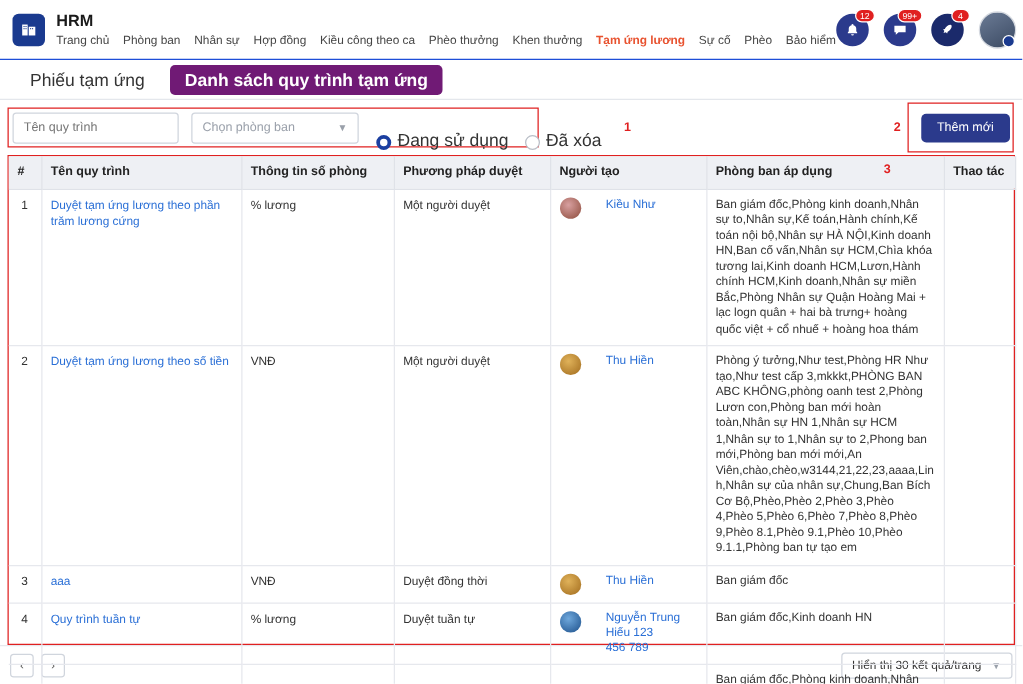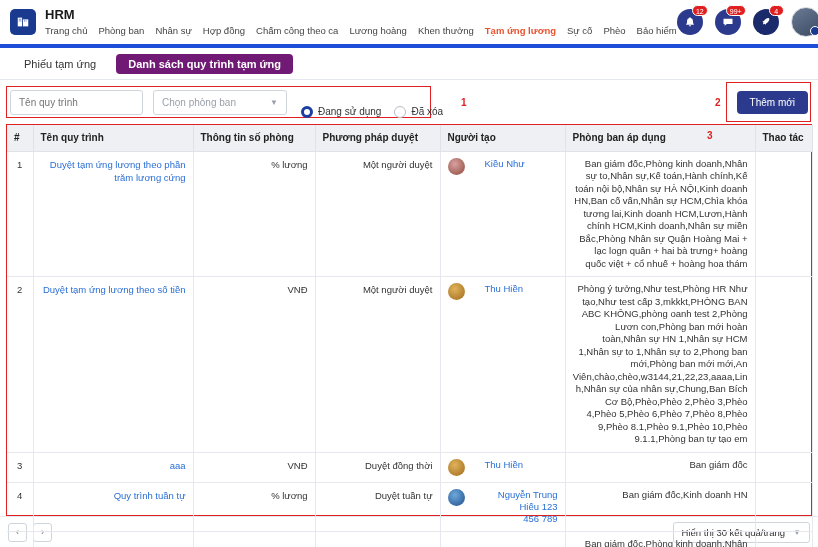--- a/index.html
+++ b/index.html
@@ -17,21 +17,21 @@
     position: relative;
     background: #fff;
     display: flex;
     flex-direction: column;
   }
 
   
   .header {
     height: 48px;
     background: #ffffff;
-    border-bottom: 4px solid #1d4ed8;
+    border-bottom: 1px solid #1d4ed8;
     display: flex;
     align-items: center;
     padding: 0 10px;
     flex: 0 0 48px;
   }
   .logo-box {
     width: 26px; height: 26px;
     background: #1a3a8f;
     border-radius: 5px;
     display: flex; align-items: center; justify-content: center;
@@ -89,21 +89,21 @@
   .tabbar {
     height: 32px;
     display: flex; align-items: center;
     padding: 0 12px;
     gap: 8px;
     border-bottom: 1px solid #e4e7ec;
     background: #fff;
     flex: 0 0 32px;
   }
   .tab {
-    font-size: 11px;
+    font-size: 14px;
     padding: 4px 12px;
     border-radius: 4px;
     cursor: pointer;
     color: #333;
   }
   .tab.active {
     background: #701a75;
     color: #fff;
     font-weight: bold;
   }
@@ -124,21 +124,21 @@
     background: #fff;
     font-size: 10px;
     color: #9aa0aa;
     display: flex; align-items: center;
     padding: 0 8px;
   }
   .input-text { width: 133px; }
   .select-box { width: 134px; justify-content: space-between; color: #9aa0aa; }
   .chev { font-size: 8px; color: #9aa0aa; }
   .radio-group { display: flex; align-items: center; gap: 13px; margin-left: 4px; }
-  .radio-item { display: flex; align-items: flex-start; gap: 5px; font-size: 10px; color: #333; margin-top: 20px; }
+  .radio-item { display: flex; align-items: flex-end; gap: 5px; font-size: 14px; color: #333; margin-top: 20px; }
   .radio {
     width: 12px; height: 12px; border-radius: 50%;
     border: 1px solid #b9bec7; background: #fff;
     display: inline-block; position: relative;
   }
   .radio.checked { border: 3.5px solid #1b3fa0; }
   .marker {
     color: #e02020; font-size: 10px; font-weight: bold;
   }
   .annot-red-box {
@@ -180,21 +180,20 @@
     white-space: nowrap;
   }
   tbody td {
     font-size: 9.5px;
     padding: 6px 7px;
     border-right: 1px solid #e6e8ed;
     border-bottom: 1px solid #e6e8ed;
     vertical-align: top;
     line-height: 13px;
     color: #333;
-    text-align: right;
   }
   td.center { text-align: center; }
   .link { color: #2a6fd6; cursor: pointer; }
   .creator {
     display: flex; align-items: flex-start; gap: 20px;
   }
   .ava-sm {
     width: 17px; height: 17px; border-radius: 50%;
     flex: 0 0 17px;
     background: #c58b3a;
@@ -261,22 +260,22 @@
           <rect x="11" y="6.3" width="1" height="1" fill="#1a3a8f"></rect>
         </svg>
     </div>
     <div class="brand-block">
       <div class="brand-title">HRM</div>
       <div class="nav">
         <span class="nav-item">Trang chủ</span>
         <span class="nav-item">Phòng ban</span>
         <span class="nav-item">Nhân sự</span>
         <span class="nav-item">Hợp đồng</span>
-        <span class="nav-item">Chấm công theo ca</span>
-        <span class="nav-item">Lương hoàng</span>
+        <span class="nav-item">Kiều công theo ca</span>
+        <span class="nav-item">Phèo thưởng</span>
         <span class="nav-item">Khen thưởng</span>
         <span class="nav-item active">Tạm ứng lương</span>
         <span class="nav-item">Sự cố</span>
         <span class="nav-item">Phèo</span>
         <span class="nav-item">Bảo hiểm</span>
       </div>
     </div>
 
     <div class="header-right">
       <div class="icon-badge">

